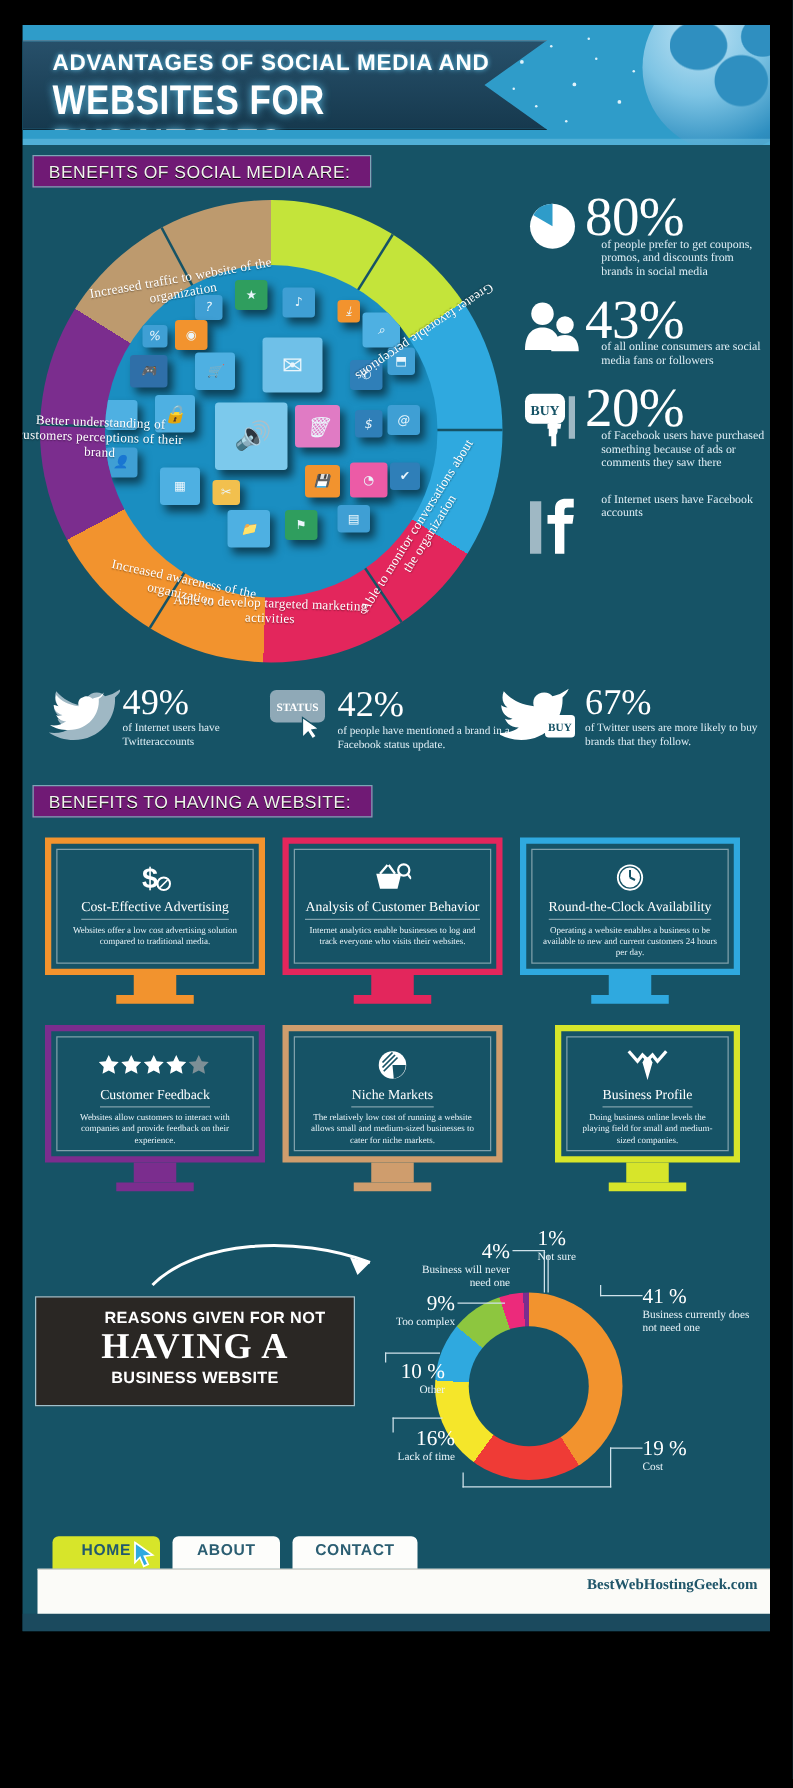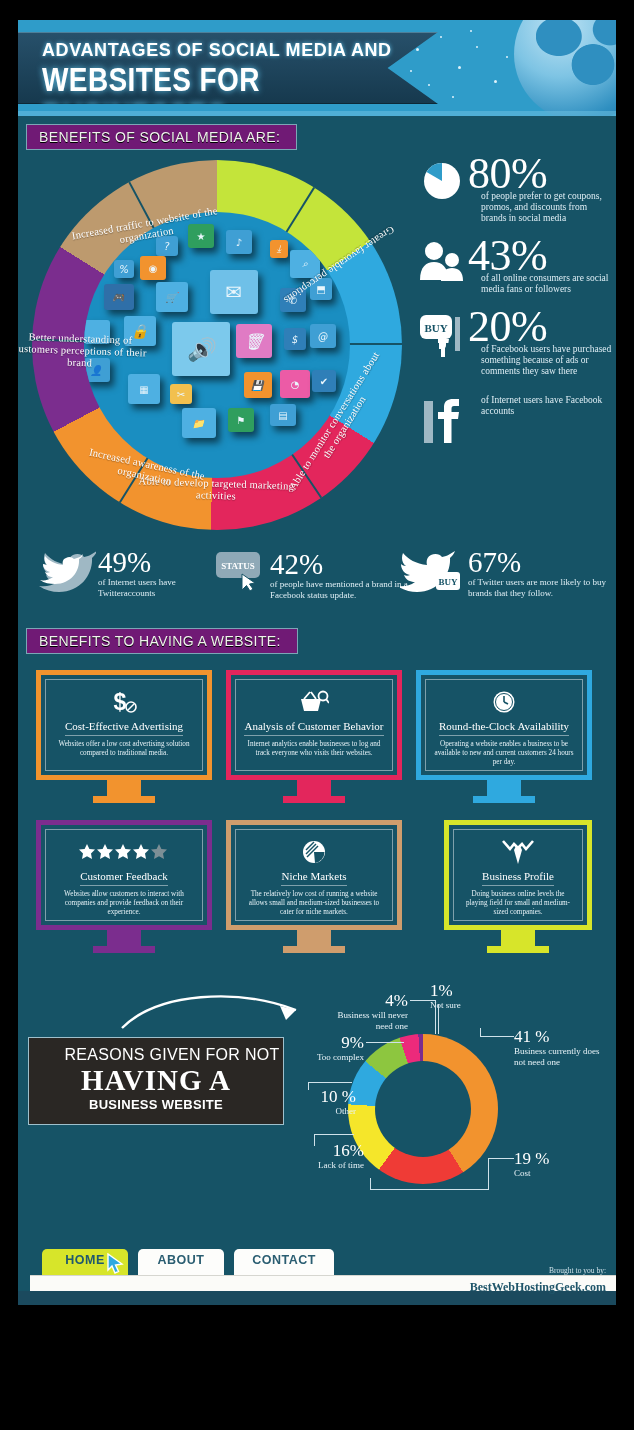--- a/index.html
+++ b/index.html
@@ -142,21 +142,21 @@
   .base{ width:62px; height:7px; margin:0 auto; }
 
   
   .reasons{ position:relative; height:300px; margin-top:2px; }
   .rbox{
     position:absolute; left:10px; top:55px; width:256px; height:88px;
     background:#2a2724; border:1px solid #9fc0cc; text-align:center;
     padding-top:8px; color:#fff;
     font-family:"Liberation Sans", sans-serif;
   }
-  .rbox .r1{ font-size:16px; font-weight:normal; letter-spacing:.3px;padding-left:32px; }
+  .rbox .r1{ font-size:13px; font-weight:bold; letter-spacing:.3px;padding-left:32px; }
   .rbox .r2{ font-family:"Liberation Serif", serif; font-size:29px; font-weight:bold; line-height:33px; letter-spacing:1px;}
   .rbox .r3{ font-size:13px; font-weight:bold; letter-spacing:.3px; }
 
   .arrow{ position:absolute; left:100px; top:4px; width:210px; height:50px; }
 
   .donut2wrap{ position:absolute; left:330px; top:52px; width:150px; height:150px;}
   .donut2{ width:150px; height:150px; border-radius:50%;
            background:conic-gradient(from 0deg,
              #f2932e 0deg 147.6deg,
              #ef3b36 147.6deg 216deg,
@@ -179,21 +179,21 @@
   .tab{
     position:absolute; top:0; height:26px; padding:4px 14px 0;
     font-family:"Liberation Sans", sans-serif; font-weight:bold; font-size:12.5px;
     letter-spacing:.5px;
     border-radius:5px 5px 0 0; text-align:center;
   }
   .tab.home{ background:#d7e52a; color:#21596e; }
   .tab.plain{ background:#fdfdfb; color:#2b5e72; }
   .brought{ position:absolute; right:10px; bottom:30px; font-size:7.5px; color:#cfe2ea;
             font-family:"Liberation Serif", serif;}
-  .whitebar{ height:16px; background:#fbfbf8; position:relative; border-top:1px solid #d6d6d0;margin-left:12px;}
+  .whitebar{ height:36px; background:#fbfbf8; position:relative; border-top:1px solid #d6d6d0;margin-left:12px;}
   .whitebar span{ position:absolute; right:10px; top:4px; font-family:"Liberation Serif", serif;
                   font-weight:bold; font-size:12px; color:#20566a; }
   .navystrip{ height:14px; background:#1b4a5e; }
 </style>
 </head>
 <body>
 
 <div id="page">
 
   

